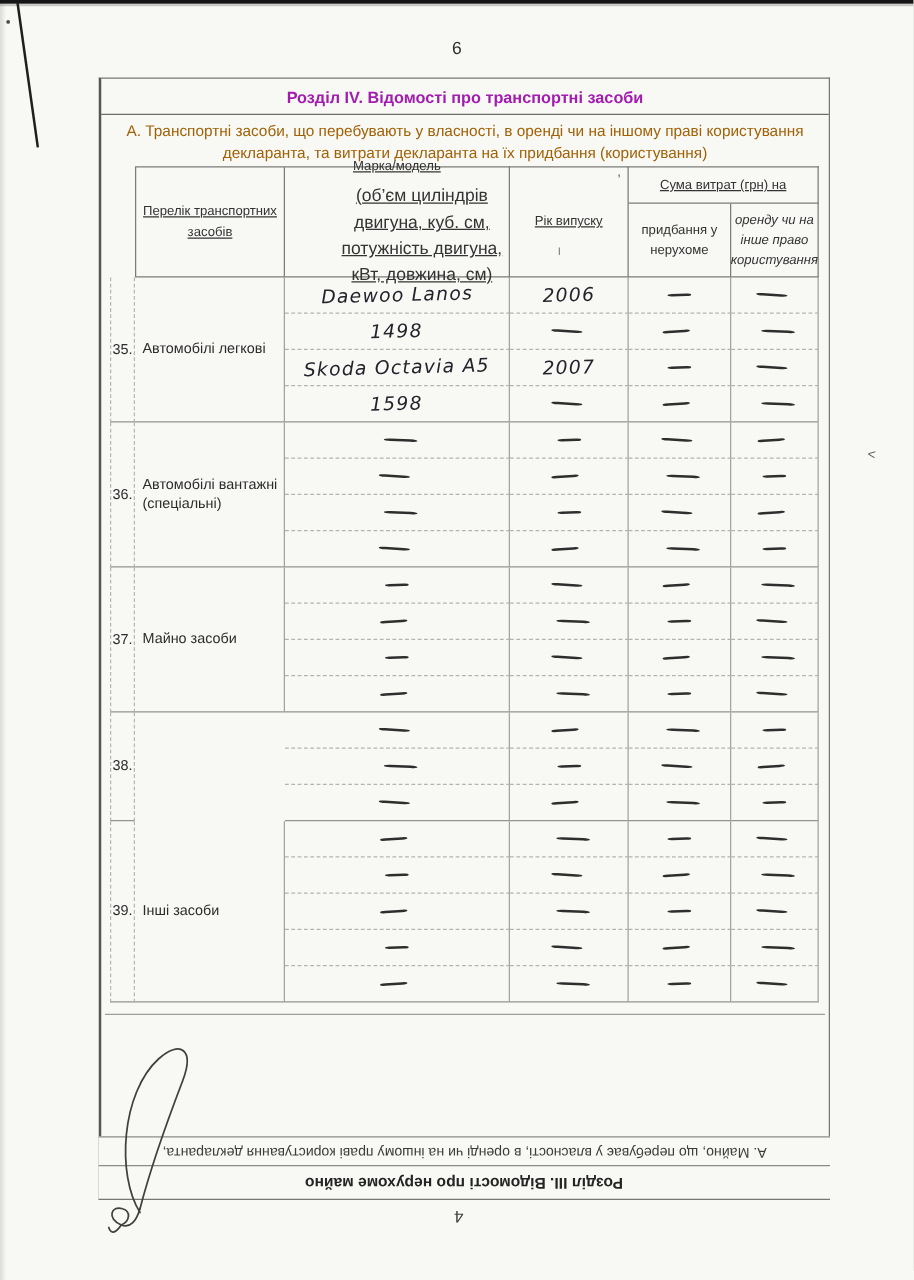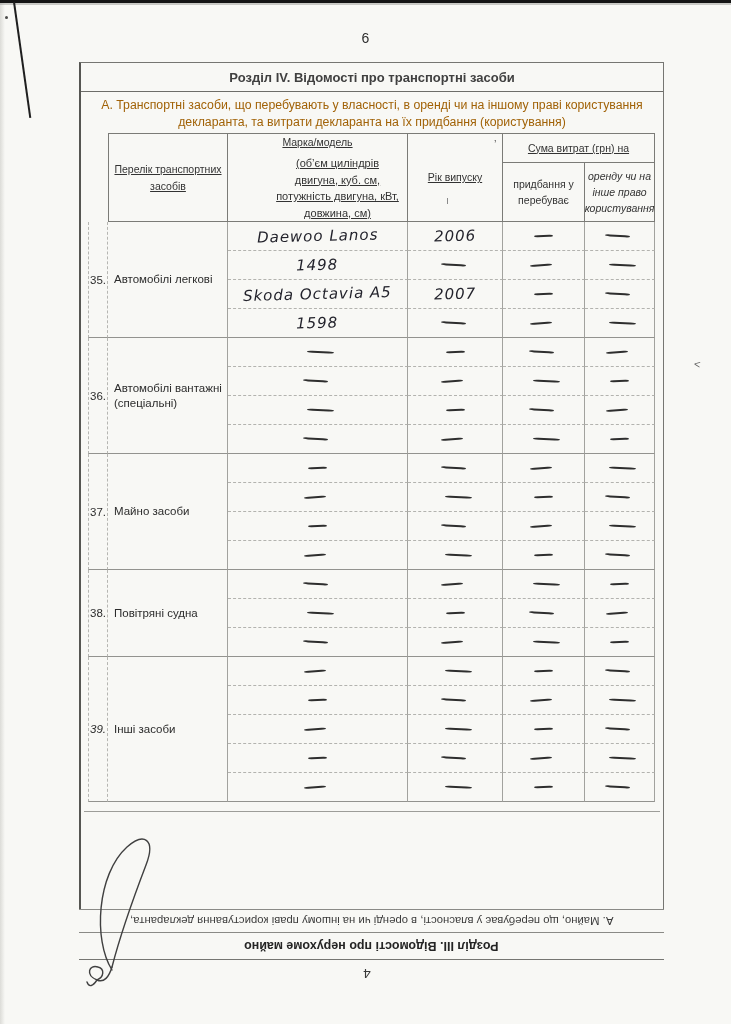--- a/index.html
+++ b/index.html
@@ -22,21 +22,21 @@
   .mark-tick{position:absolute;left:447px;top:198px;width:1px;height:6px;background:#8a8a8a;}
   
   .page-num{position:absolute;left:0;top:30px;width:731px;text-align:center;
     font-size:14px;color:#2e2e2e;}
   .flip-four{position:absolute;left:352px;top:966px;width:30px;text-align:center;
     font-size:13.5px;color:#3a3a3a;transform:rotate(180deg);}
   
   .outer-box{position:absolute;left:79px;top:62px;width:585px;height:898px;
     box-sizing:border-box;border:1px solid #767672;border-left:2px solid #565652;}
   .title-bar{height:28px;border-bottom:1px solid #6d6d69;display:flex;align-items:center;
-    justify-content:center;font-weight:bold;font-size:13px;color:#404040;}
+    justify-content:center;font-weight:bold;font-size:13px;color:#a21caf;}
   .subtitle{margin-top:5px;padding:0 14px;text-align:center;font-size:12.3px;
     line-height:1.42;color:#a16207;}
   
   .flip-box{position:absolute;left:-2px;right:-1px;bottom:-1px;border-top:1px solid #8a8a86;
     border-bottom:1px solid #767672;background:#f8f8f5;}
   .frow{display:flex;align-items:center;justify-content:center;}
   .frow-sub{height:22px;border-bottom:1px solid #8a8a86;}
   .frow-title{height:26px;}
   .ftext{transform:rotate(180deg);white-space:nowrap;}
   .fsub{font-size:11.3px;color:#3c3c3c;}
@@ -52,21 +52,21 @@
   .bt{border-top:1px solid #7b7b77;text-decoration:underline;}
   .blft{border-left:1px solid #7b7b77;}
   .h-corner{grid-row:1/span 2;grid-column:1;border:none;}
   .h-list{grid-row:1/span 2;grid-column:2;}
   .h-brand{grid-row:1/span 2;grid-column:3;}
   .h-year{grid-row:1/span 2;grid-column:4;}
   .h-cost{grid-row:1;grid-column:5/span 2;}
   .h-own{grid-row:2;grid-column:5;}
   .h-rent{grid-row:2;grid-column:6;font-style:italic;}
   .hb1{font-size:10.5px;margin-bottom:5px;}
-  .hb2{font-size:11px;line-height:1.5;margin-left:40px;}
+  .hb2{font-size:14px;line-height:1.5;margin-left:40px;}
   .numc{font-size:11.5px;color:#2c2c2c;border-left:1px dashed #b6b6b2;
     border-right:1px dashed #b6b6b2;border-bottom:1px solid #93938f;}
   .labc{justify-content:flex-start;text-align:left;padding:2px 3px 2px 6px;
     font-size:11.5px;line-height:1.3;color:#2c2c2c;border-bottom:1px solid #93938f;}
   .gend{border-bottom:1px solid #93938f;}
   
   .hand{font-family:"DejaVu Sans", sans-serif;font-style:italic;font-size:15px;
     letter-spacing:1px;color:#23232c;transform:rotate(-1.5deg);white-space:nowrap;}
   .dash{display:inline-block;height:2px;background:#2e2e2e;border-radius:40%/100%;}
   .d1{width:22px;transform:rotate(-4deg) translateX(-3px);}
@@ -105,21 +105,21 @@
 
   <div class="vtable">
     <div class="cell hcell h-corner"></div>
     <div class="cell hcell h-list bt blft">Перелік транспортних засобів</div>
     <div class="cell hcell h-brand bt">
       <span class="hb1">Марка/модель</span>
       <span class="hb2">(об’єм циліндрів двигуна, куб. см, потужність двигуна, кВт, довжина, см)</span>
     </div>
     <div class="cell hcell h-year bt">Рік випуску</div>
     <div class="cell hcell h-cost bt">Сума витрат (грн) на</div>
-    <div class="cell hcell h-own">придбання у перебуває</div>
+    <div class="cell hcell h-own">придбання у нерухоме</div>
     <div class="cell hcell h-rent">оренду чи на інше право користування</div>
 
   <div class="cell numc" style="grid-area: 3 / 1 / span 4;">35.</div>
       <div class="cell labc" style="grid-area: 3 / 2 / span 4;">Автомобілі легкові</div>
       <div class="cell datac" style="grid-area: 3 / 3;">
         <span class="hand">Daewoo Lanos</span>
       </div>
       <div class="cell datac" style="grid-area: 3 / 4;">
         <span class="hand">2006</span>
       </div>
@@ -259,21 +259,20 @@
       <div class="cell datac gend" style="grid-area: 14 / 4;">
         <span class="dash d2"></span>
       </div>
       <div class="cell datac gend" style="grid-area: 14 / 5;">
         <span class="dash d3"></span>
       </div>
       <div class="cell datac gend" style="grid-area: 14 / 6;">
         <span class="dash d4"></span>
       </div>
       <div class="cell numc" style="grid-area: 15 / 1 / span 3;">38.</div>
-      <div class="cell labc" style="grid-area: 15 / 2 / span 3;">Повітряні судна</div>
       <div class="cell datac" style="grid-area: 15 / 3;">
         <span class="dash d4"></span>
       </div>
       <div class="cell datac" style="grid-area: 15 / 4;">
         <span class="dash d1"></span>
       </div>
       <div class="cell datac" style="grid-area: 15 / 5;">
         <span class="dash d2"></span>
       </div>
       <div class="cell datac" style="grid-area: 15 / 6;">
@@ -296,21 +295,21 @@
       </div>
       <div class="cell datac gend" style="grid-area: 17 / 4;">
         <span class="dash d1"></span>
       </div>
       <div class="cell datac gend" style="grid-area: 17 / 5;">
         <span class="dash d2"></span>
       </div>
       <div class="cell datac gend" style="grid-area: 17 / 6;">
         <span class="dash d3"></span>
       </div>
-      <div class="cell numc" style="grid-area: 18 / 1 / span 5; font-style: italic;">39.</div>
+      <div class="cell numc" style="grid-area: 18 / 1 / span 5;">39.</div>
       <div class="cell labc" style="grid-area: 18 / 2 / span 5;">Інші засоби</div>
       <div class="cell datac" style="grid-area: 18 / 3;">
         <span class="dash d1"></span>
       </div>
       <div class="cell datac" style="grid-area: 18 / 4;">
         <span class="dash d2"></span>
       </div>
       <div class="cell datac" style="grid-area: 18 / 5;">
         <span class="dash d3"></span>
       </div>

